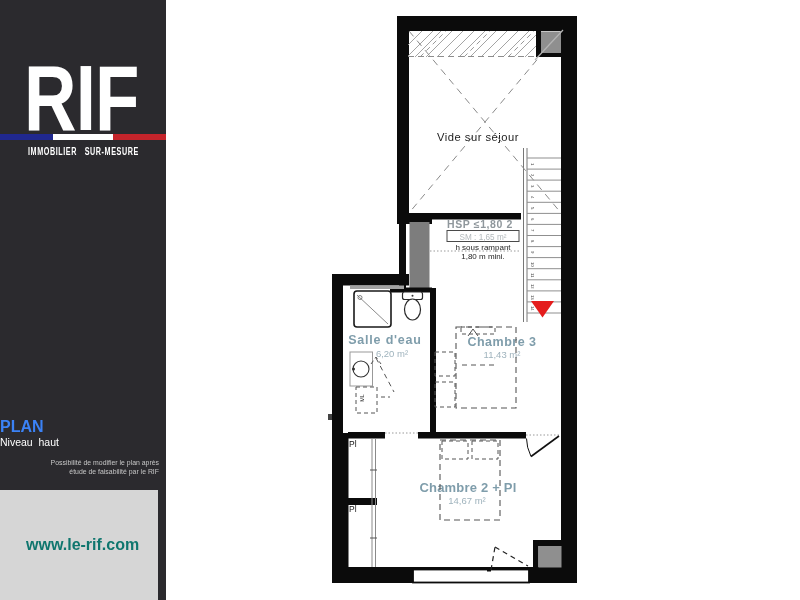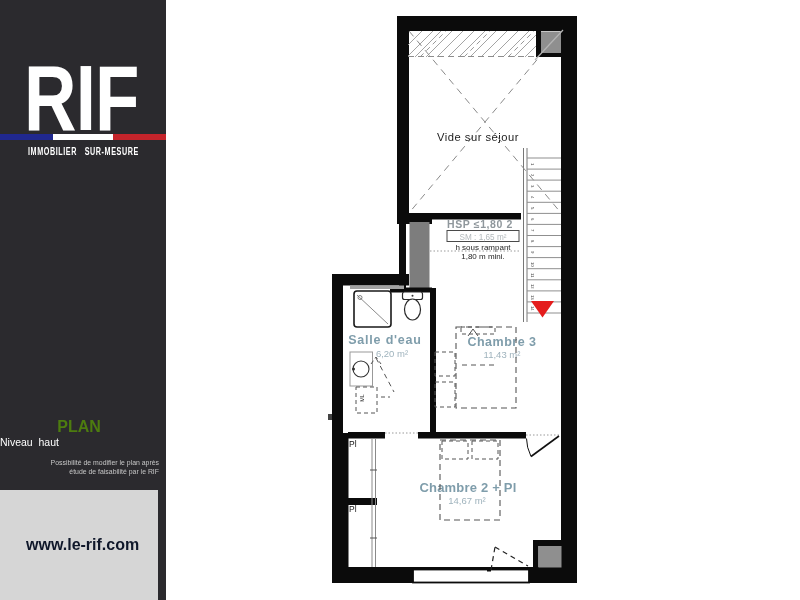--- a/index.html
+++ b/index.html
@@ -14,29 +14,29 @@
 <div class="abs" style="left:24px;top:51.5px;width:160px;color:#fff;font-weight:bold;font-size:92px;transform:scaleX(0.79);transform-origin:0 0;letter-spacing:-1px;line-height:1;">RIF</div>
 
 <div class="abs" style="left:0;top:133.5px;width:53px;height:6px;background:#20288f;"></div>
 
 <div class="abs" style="left:53px;top:133.5px;width:60px;height:6px;background:#ffffff;"></div>
 
 <div class="abs" style="left:113px;top:133.5px;width:53px;height:6px;background:#c4242b;"></div>
 
 <div class="abs" style="left:28px;top:146px;width:160px;color:#fff;font-weight:bold;font-size:10px;letter-spacing:0.8px;transform:scaleX(0.72);transform-origin:0 0;white-space:nowrap;">IMMOBILIER&nbsp;&nbsp; SUR-MESURE</div>
 
-<div class="abs" style="left:0;top:418px;width:158px;text-align:center;color:#4d7c0f;font-weight:bold;font-size:16px;letter-spacing:0;">PLAN</div>
+<div class="abs" style="left:0;top:418px;width:158px;text-align:left;color:#3b82f6;font-weight:bold;font-size:16px;letter-spacing:0;">PLAN</div>
 
 <div class="abs" style="left:0;top:436px;width:158px;text-align:left;color:#fff;font-size:10.5px;word-spacing:0;letter-spacing:0;">Niveau&nbsp; haut</div>
 
 <div class="abs" style="left:0;top:459px;width:159px;text-align:right;color:#c6c6c6;font-size:6.9px;line-height:8.8px;">Possibilité de modifier le plan après<br>étude de faisabilité par le RIF</div>
 
 <div class="abs" style="left:0;top:490px;width:158px;height:110px;background:#d6d6d6;"></div>
 
-<div class="abs" style="left:26px;top:536px;width:132px;color:#0f172a;font-weight:bold;font-size:16px;white-space:nowrap;">www.le-rif.com</div>
+<div class="abs" style="left:26px;top:536px;width:132px;color:#0f766e;font-weight:bold;font-size:16px;white-space:nowrap;">www.le-rif.com</div>
 
 <svg class="abs" style="left:0;top:0;" width="800" height="600" viewBox="0 0 800 600">
 
   <rect x="397" y="16" width="180" height="15" fill="#0b0b0b"></rect>
 
   <rect x="561" y="16" width="16" height="567" fill="#0b0b0b"></rect>
 
   <rect x="397" y="16" width="12" height="208" fill="#0b0b0b"></rect>
 
   <rect x="399" y="220" width="7" height="72" fill="#0b0b0b"></rect>

